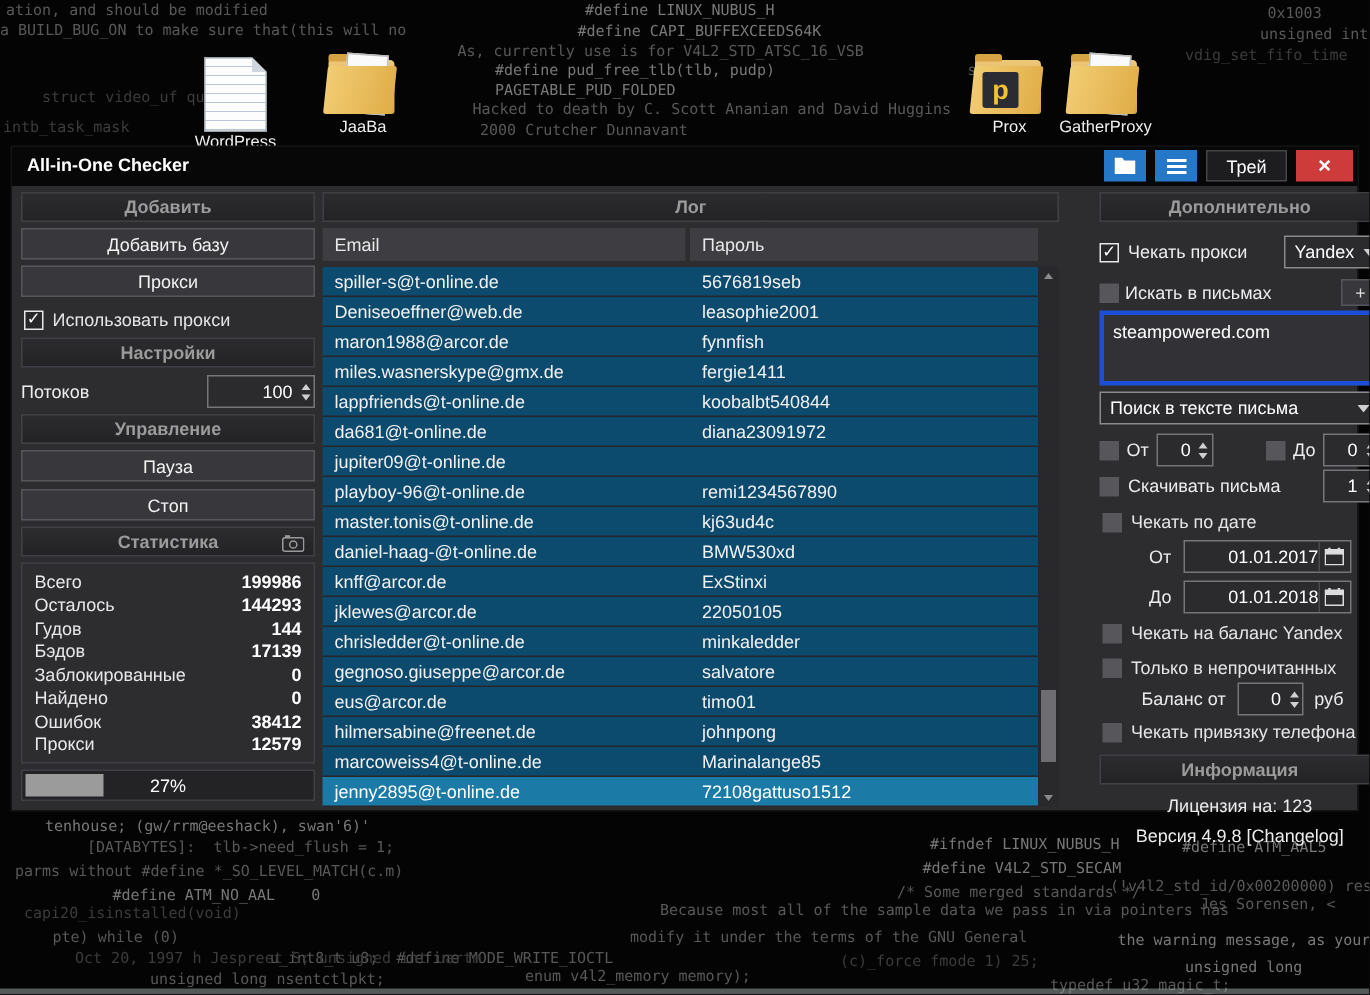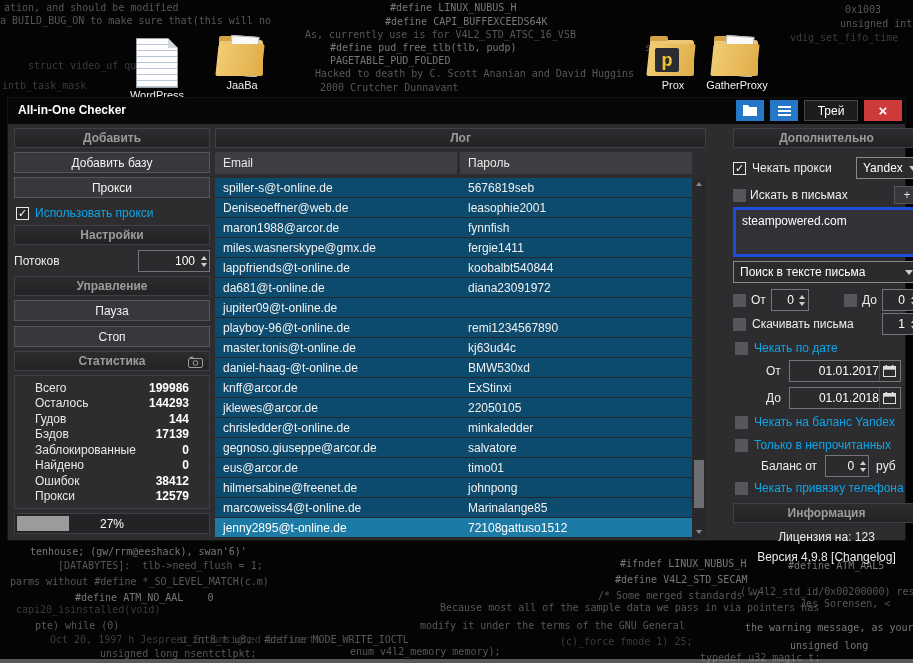--- a/index.html
+++ b/index.html
@@ -35,31 +35,31 @@
   .wbody{position:absolute;left:0;top:26px;right:0;bottom:0;}
   .col{position:absolute;top:0;}
   .col-left{left:6px;width:196px;}
   .col-mid{left:207px;width:491px;}
   .col-right{left:725px;width:187px;}
   .hdr{height:20px;margin-top:4px;background:linear-gradient(#2c2c2e,#232325);border:1px solid #3f3f46;
        color:#9b9b9b;font-size:12px;font-weight:bold;display:flex;align-items:center;justify-content:center;
        box-sizing:border-box;position:relative;}
   .btn{height:21px;background:#38383c;border:1px solid #55555b;color:#f2f2f2;font-size:12px;
        display:flex;align-items:center;justify-content:center;box-sizing:border-box;cursor:pointer;}
-  .cbrow{display:flex;align-items:center;gap:6px;color:#0ea5e9;font-size:12px;padding-left:2px;box-sizing:border-box;}
+  .cbrow{display:flex;align-items:center;gap:6px;color:#e5e5e5;font-size:12px;padding-left:2px;box-sizing:border-box;}
   .cb{width:13px;height:13px;box-sizing:border-box;flex:0 0 13px;cursor:pointer;}
   .cb.checked{background:#28282b;border:1px solid #e8e8e8;color:#fff;font-size:11px;line-height:11px;text-align:center;}
   .cb.checked::after{content:"✓";}
   .cb.un{background:#57575b;}
   .numbox{display:flex;align-items:center;background:#2b2b2e;border:1px solid #75757a;height:22px;box-sizing:border-box;}
   .numbox .val{flex:1;text-align:right;color:#fff;font-size:12px;padding-right:3px;}
   .spin{width:11px;display:flex;flex-direction:column;align-items:center;gap:3px;cursor:pointer;}
   .tu{width:0;height:0;border-left:3px solid transparent;border-right:3px solid transparent;border-bottom:4px solid #cfcfcf;}
   .td{width:0;height:0;border-left:3px solid transparent;border-right:3px solid transparent;border-top:4px solid #cfcfcf;}
-  .stats{margin-top:4px;border:1px solid #3f3f46;height:134px;box-sizing:border-box;padding:5px 20px;
+  .stats{margin-top:4px;border:1px solid #3f3f46;height:134px;box-sizing:border-box;padding:5px 8px;
          display:flex;flex-direction:column;justify-content:space-between;}
   .srow{display:flex;font-size:12px;color:#e8e8e8;}
   .srow .sv{margin-left:auto;font-weight:bold;color:#fff;}
   .prog{position:relative;margin-top:4px;height:21px;border:1px solid #3f3f46;background:#232325;box-sizing:border-box;}
   .prog .fill{position:absolute;left:2px;top:2px;bottom:2px;width:27%;background:#9b9b9b;}
   .prog .plabel{position:absolute;inset:0;display:flex;align-items:center;justify-content:center;color:#fff;font-size:12px;}
   .camicon{position:absolute;right:6px;top:4px;cursor:pointer;}
   
   .theader{display:flex;gap:3px;height:22px;margin-top:4px;}
   .th{background:#3e3e42;color:#e8e8e8;font-size:12px;display:flex;align-items:center;padding-left:8px;box-sizing:border-box;}

